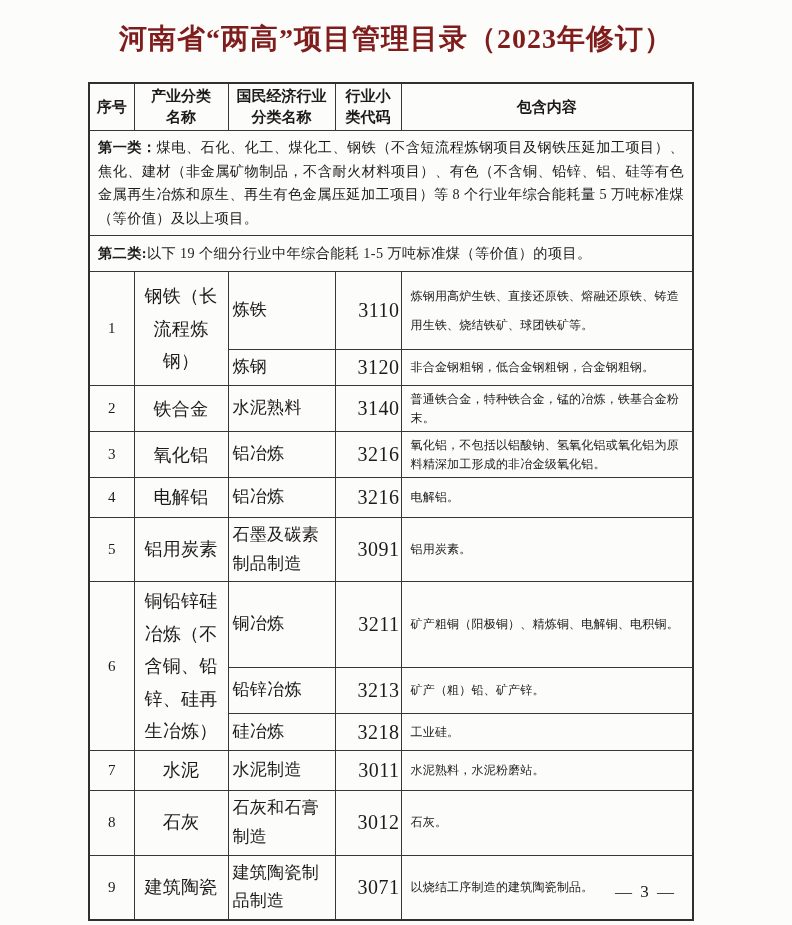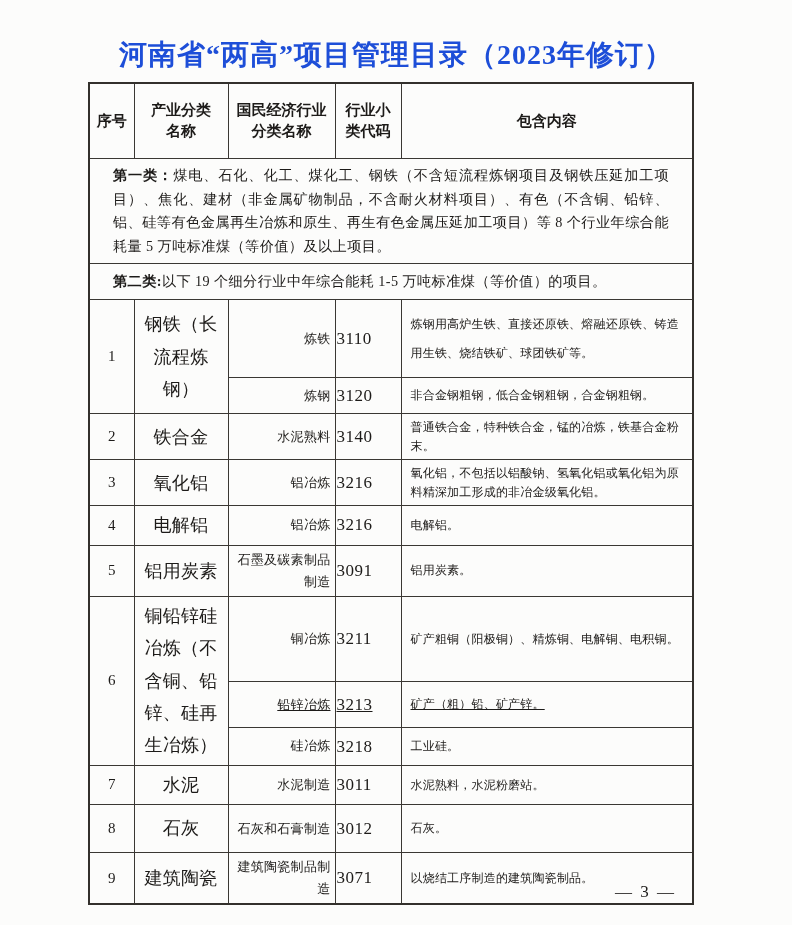--- a/index.html
+++ b/index.html
@@ -3,42 +3,42 @@
 <meta charset="utf-8">
 <style>
   html,body{margin:0;padding:0;}
   body{
     width:792px;height:925px;position:relative;overflow:hidden;
     background:#fcfcfb;color:#1d1b19;
     font-family:"Liberation Serif","DejaVu Serif",serif;
   }
   .page-title{
     text-align:center;font-weight:bold;font-size:28px;letter-spacing:1px;
-    margin:16px;padding-top:20px;color:#1d4ed8;
+    margin:0;padding-top:20px;color:#7f1d1d;
   }
   .tbl-wrap{position:absolute;left:88px;top:82px;}
   table{
     border-collapse:collapse;width:604px;table-layout:fixed;
     border:2.5px solid #33302c;
   }
   th,td{border:1.5px solid #3a3733;vertical-align:middle;}
   thead tr{height:44px;}
   th{font-size:15px;font-weight:bold;line-height:1.4;letter-spacing:0;padding:4px 0;}
-  th.c2{padding:16px 12px;}
+  th.c2{padding:2px 12px;}
   th.c3{padding:0 2px;}
   th.c4{padding:0 8px;}
   .cat-cell{
-    padding:5px 23px;line-height:1.66;text-align:justify;
+    padding:5px 8px;line-height:1.66;text-align:justify;
     font-size:14.2px;letter-spacing:0.4px;
   }
   .cat-label{font-weight:bold;}
   .no-cell{text-align:center;font-size:15px;}
   .industry-cell{text-align:center;padding:3px 6px;line-height:1.8;font-size:18px;letter-spacing:0.3px;}
-  .sector-cell{text-align:right;padding:3px 4px;line-height:1.7;font-size:13px;letter-spacing:0.3px;}
-  .code-cell{text-align:left;font-size:17px;letter-spacing:0.5px;}
+  .sector-cell{text-align:left;padding:3px 4px;line-height:1.7;font-size:17px;letter-spacing:0.3px;}
+  .code-cell{text-align:right;font-size:20px;letter-spacing:0.5px;}
   .content-cell{
     text-align:left;padding:3px 9px;line-height:1.55;
     font-size:12px;letter-spacing:0.2px;
   }
   .content-cell.spacious{line-height:2.42;}
   .page-num{
     position:absolute;right:116px;top:882px;
     font-size:17px;letter-spacing:2px;color:#23211f;
   }
 </style>
@@ -112,21 +112,21 @@
           <td class="code-cell">3091</td>
           <td class="content-cell">铝用炭素。</td>
         </tr>
         <tr style="height: 82px;">
           <td class="no-cell" rowspan="3">6</td>
           <td class="industry-cell" rowspan="3">铜铅锌硅冶炼（不含铜、铅锌、硅再生冶炼）</td>
           <td class="sector-cell">铜冶炼</td>
           <td class="code-cell">3211</td>
           <td class="content-cell spacious">矿产粗铜（阳极铜）、精炼铜、电解铜、电积铜。</td>
         </tr>
-        <tr style="height: 44px; text-decoration: underline;">
+        <tr style="height: 44px;">
           <td class="sector-cell">铅锌冶炼</td>
           <td class="code-cell">3213</td>
           <td class="content-cell">矿产（粗）铅、矿产锌。</td>
         </tr>
         <tr style="height: 36px; margin-left: 28px;">
           <td class="sector-cell">硅冶炼</td>
           <td class="code-cell">3218</td>
           <td class="content-cell">工业硅。</td>
         </tr>
         <tr style="height: 36px;">

